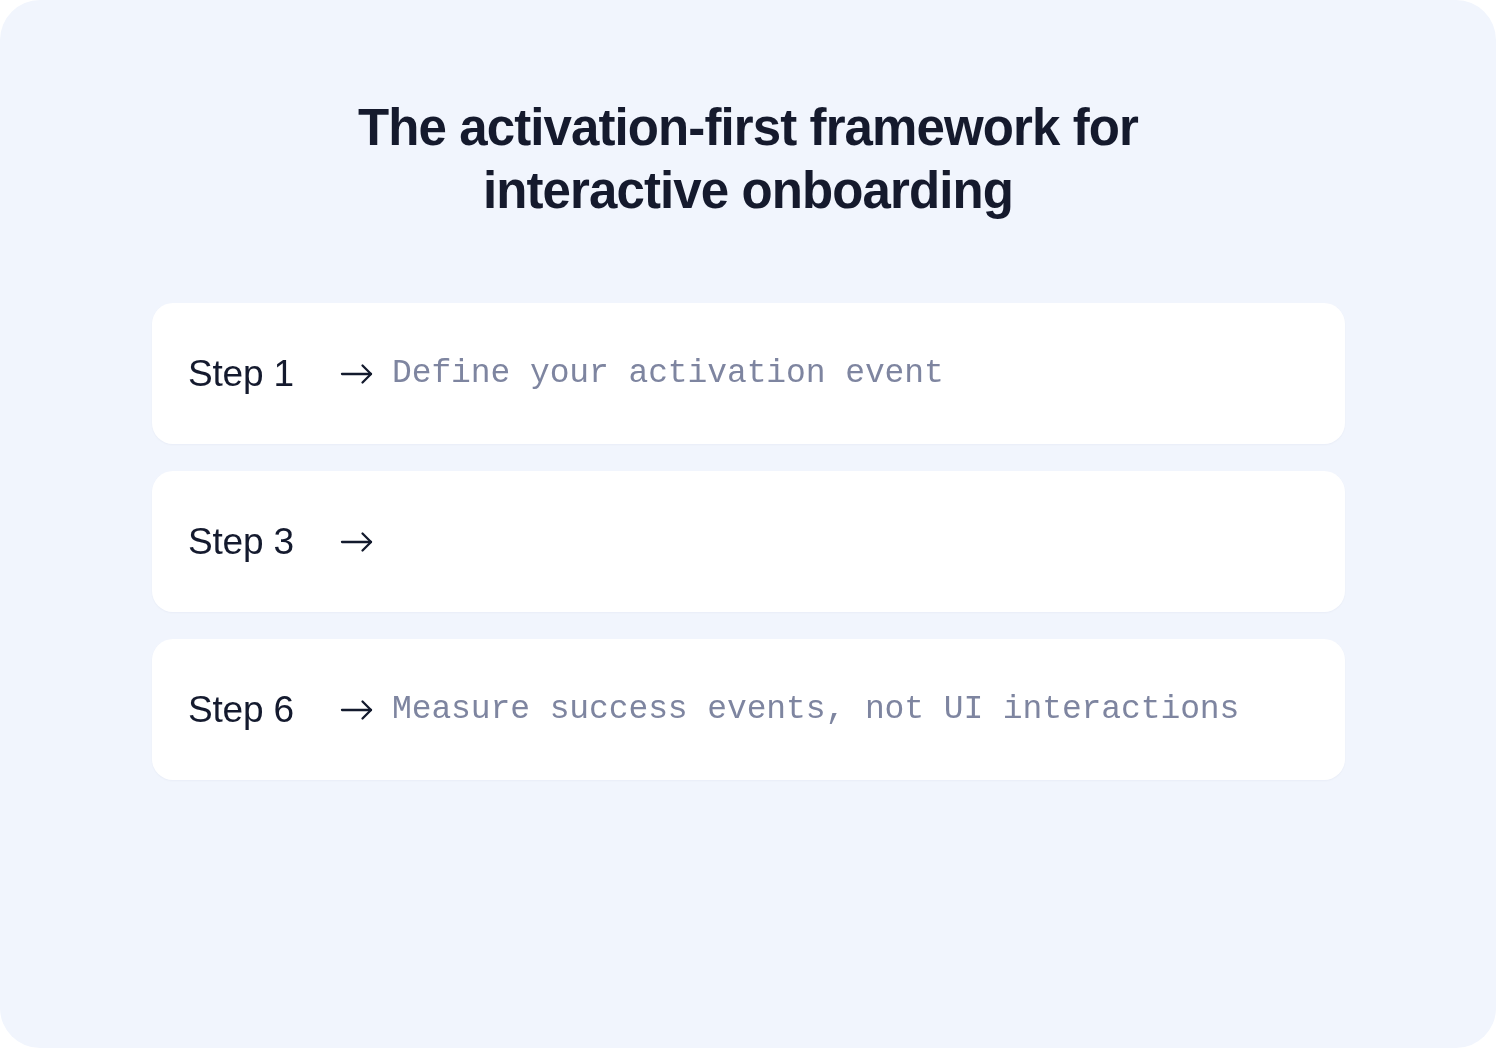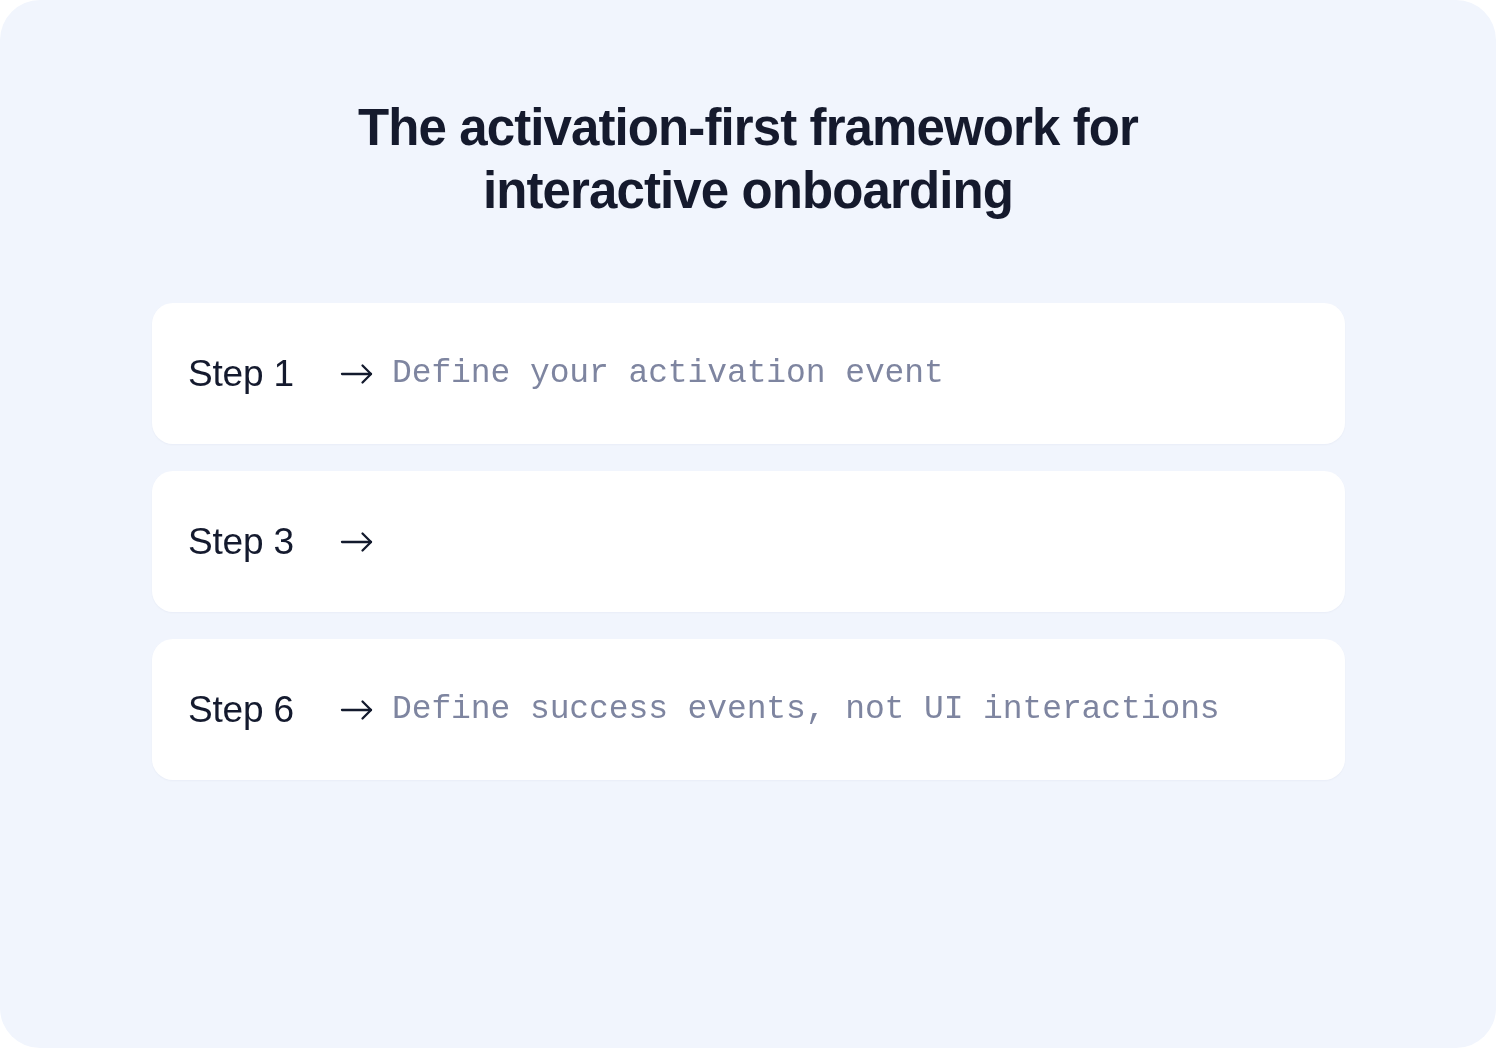--- a/index.html
+++ b/index.html
@@ -141,17 +141,17 @@
     </div>
 
     <div class="step-card">
       <div class="step-label">Step 6</div>
       <div class="step-arrow">
         <svg width="36" height="24" viewBox="0 0 36 24" fill="none" aria-hidden="true">
           <path d="M2 12 H31" stroke="currentColor" stroke-width="2.3" stroke-linecap="round"></path>
           <path d="M22.5 3.5 L31 12 L22.5 20.5" stroke="currentColor" stroke-width="2.3" stroke-linecap="round" stroke-linejoin="round" fill="none"></path>
         </svg>
       </div>
-      <div class="step-desc">Define success events, not UI interactions</div>
+      <div class="step-desc">Measure success events, not UI interactions</div>
     </div>
 
   </div>
 </div>
 
 </body></html>

